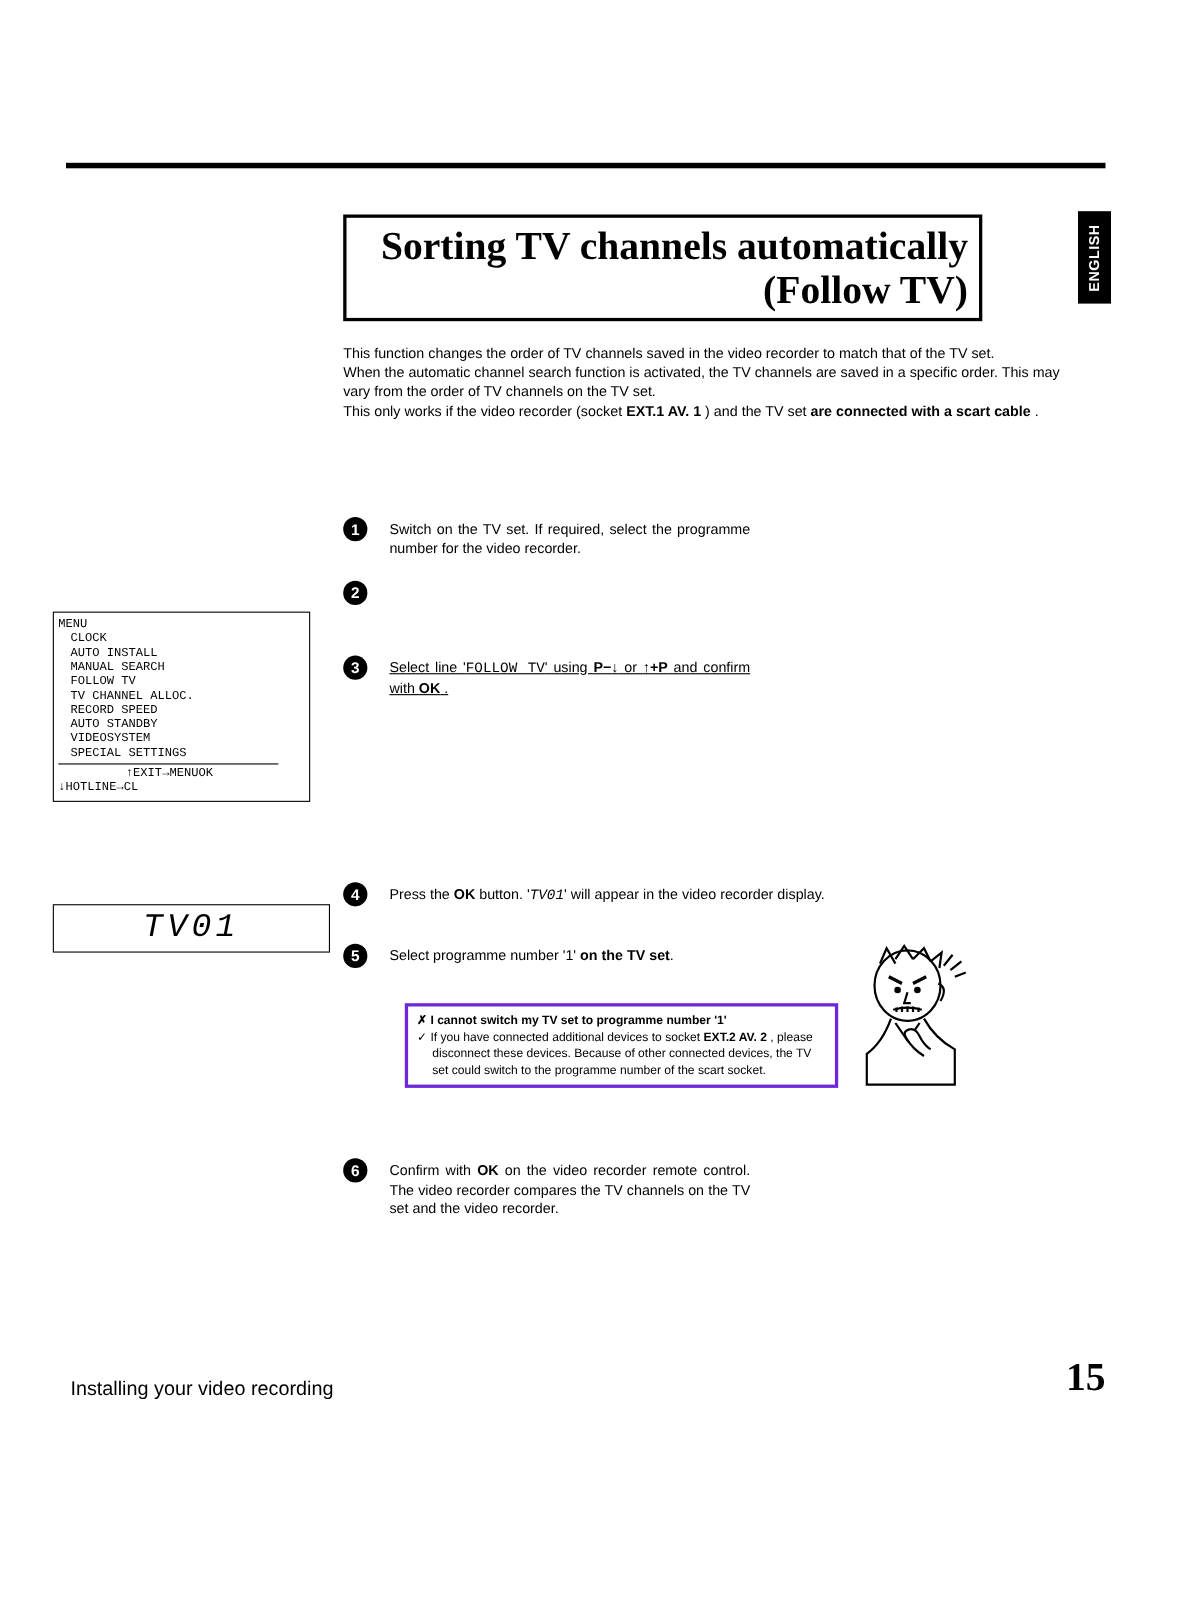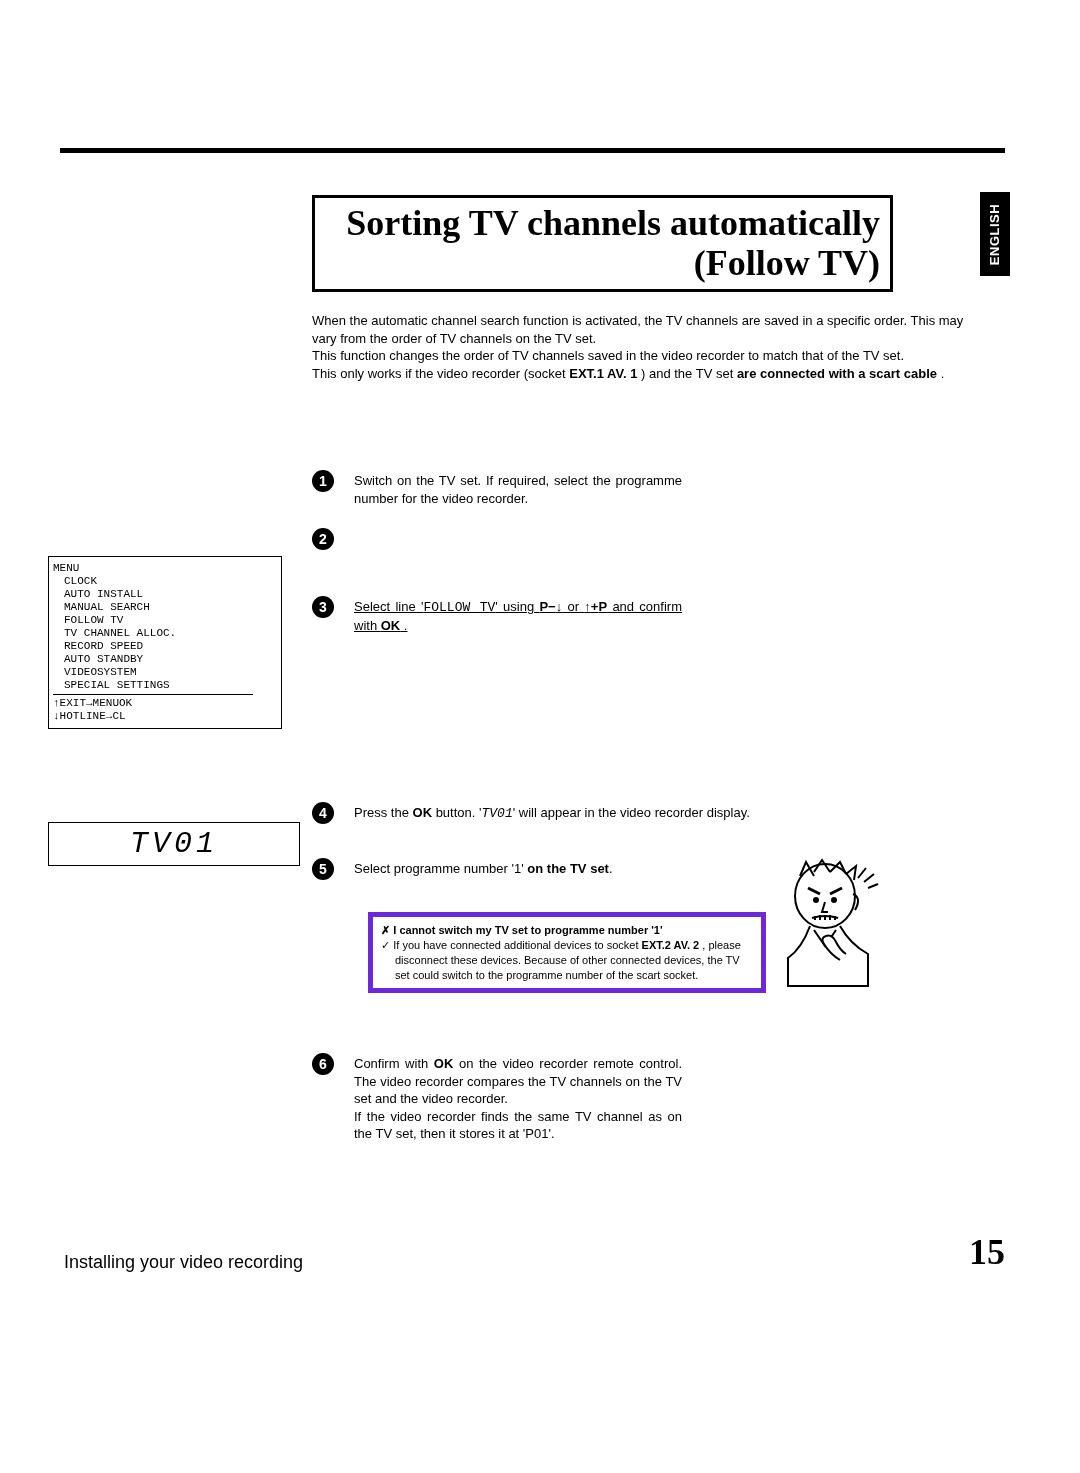--- a/index.html
+++ b/index.html
@@ -115,21 +115,21 @@
     background: #fff;
   }
   .menu-screen .menu-rule {
     border-top: 1px solid #000;
     margin: 2px 0 2px 0;
     width: 200px;
   }
   .menu-screen .indent { margin-left: 11px; white-space: pre; }
   .menu-screen .footer-row {
     display: flex;
-    justify-content: flex-start;
+    justify-content: center;
     width: 202px;
   }
 
   .display-screen {
     position: absolute;
     left: 48px;
     top: 822px;
     width: 250px;
     height: 42px;
     border: 1px solid #000;
@@ -140,21 +140,21 @@
     font-style: italic;
     font-size: 30px;
     letter-spacing: 4px;
   }
 
   .note-box {
     position: absolute;
     left: 368px;
     top: 912px;
     width: 372px;
-    border: 5px solid #6d28d9;
+    border: 3px solid #6d28d9;
     padding: 6px 8px;
     font-family: "Helvetica Neue", Arial, sans-serif;
     font-size: 11px;
     line-height: 1.35;
   }
   .note-box .nb-title { font-weight: bold; }
   .note-box .nb-body { margin-left: 14px; text-indent: -14px; }
 
   .cartoon {
     position: absolute;
@@ -187,22 +187,22 @@
 <div class="page">
   <div class="top-rule"></div>
 
   <div class="lang-tab">
     <span>ENGLISH</span>
   </div>
 
   <div class="title-box">Sorting TV channels automatically (Follow TV)</div>
 
   <div class="intro">
+    <div>This function changes the order of TV channels saved in the video recorder to match that of the TV set.</div>
     <div>When the automatic channel search function is activated, the TV channels are saved in a specific order. This may vary from the order of TV channels on the TV set.</div>
-    <div>This function changes the order of TV channels saved in the video recorder to match that of the TV set.</div>
     <div>
       <span>This only works if the video recorder (socket </span><span class="bold">EXT.1 AV. 1</span><span> ) and the TV set </span><span class="bold">are connected with a scart cable</span><span> .</span>
     </div>
   </div>
 
   <div class="steps">
 
     <div class="step" style="top:432px;">
       <div class="num">1</div>
       <div class="text">Switch on the TV set. If required, select the programme number for the video recorder.</div>
@@ -231,21 +231,20 @@
       <div class="text">
         <span>Select programme number '1' </span><span class="bold">on the TV set</span><span>.</span>
       </div>
     </div>
 
     <div class="step" style="top:1015px;">
       <div class="num">6</div>
       <div class="text" style="text-align:justify;">
         <span>Confirm with </span><span class="bold">OK</span><span> on the video recorder remote control. The video recorder compares the TV channels on the TV set and the video recorder.</span>
         <br>
-        <span>If the video recorder finds the same TV channel as on the TV set, then it stores it at 'P01'.</span>
       </div>
     </div>
   </div>
 
   <div class="menu-screen">
     <div>MENU</div>
     <div class="indent">CLOCK</div>
     <div class="indent">AUTO INSTALL</div>
     <div class="indent">MANUAL SEARCH</div>
     <div class="indent">FOLLOW TV</div>

